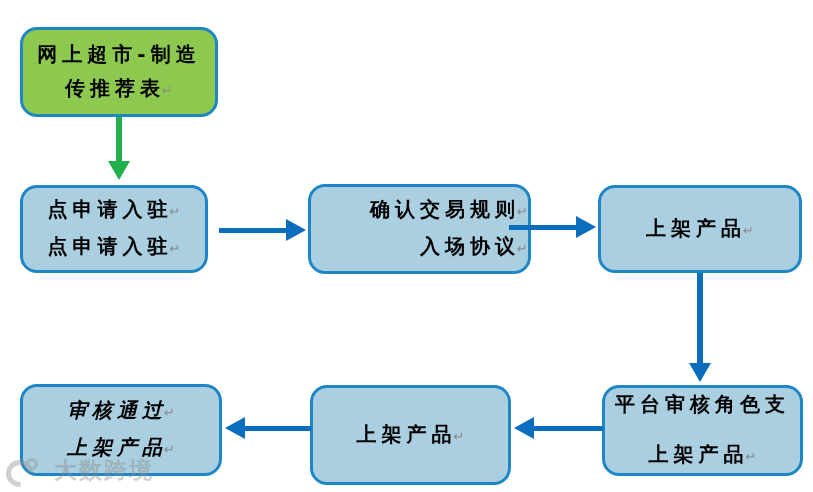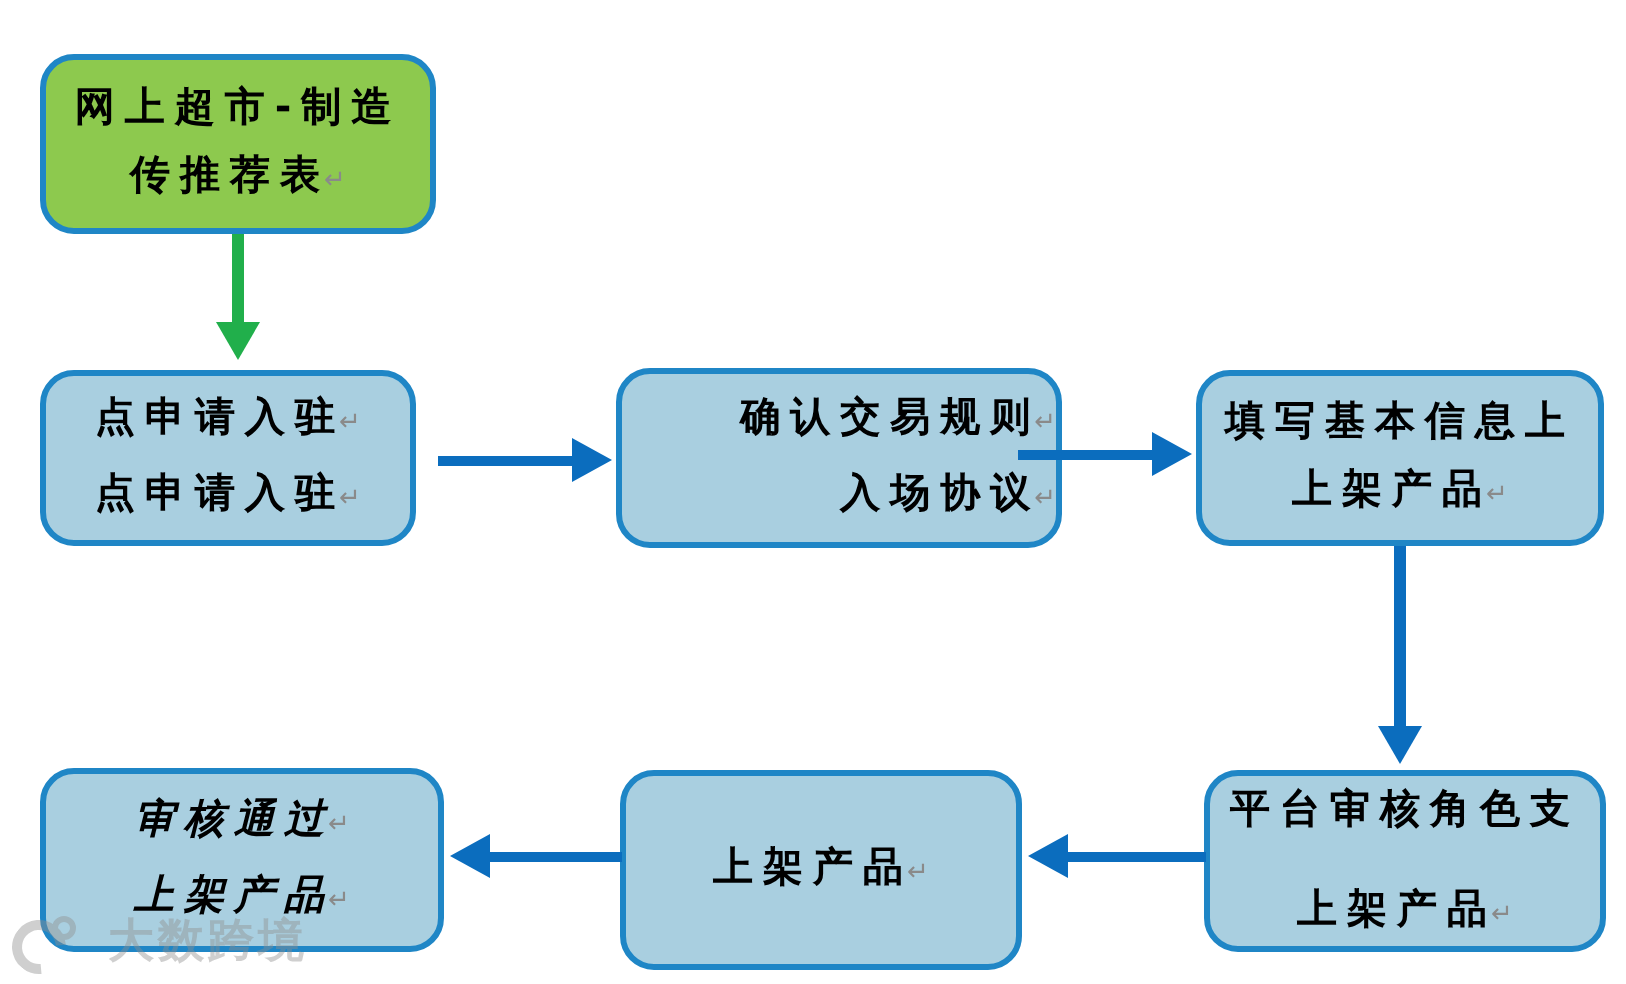--- a/index.html
+++ b/index.html
@@ -119,21 +119,20 @@
     <div class="nline"><span>入场协议</span><span class="ret">↵</span></div>
   </div>
 
   <div>
     <div class="stem" style="left:509px;top:225px;width:68px;height:5px;"></div>
     <div class="tri tri-left" style="left:0px;top:0px;border:none;"></div>
     <div class="tri tri-right" style="left:576px;top:216px;"></div>
   </div>
 
   <div class="node n-fill">
-    <div class="nline"><span>填写基本信息上</span></div>
     <div class="nline"><span>上架产品</span><span class="ret">↵</span></div>
   </div>
 
   <div>
     <div class="stem" style="left:697px;top:273px;width:6px;height:91px;"></div>
     <div class="tri tri-down" style="left:689px;top:363px;"></div>
   </div>
 
   <div class="node n-review">
     <div class="nline"><span>平台审核角色支</span></div>

